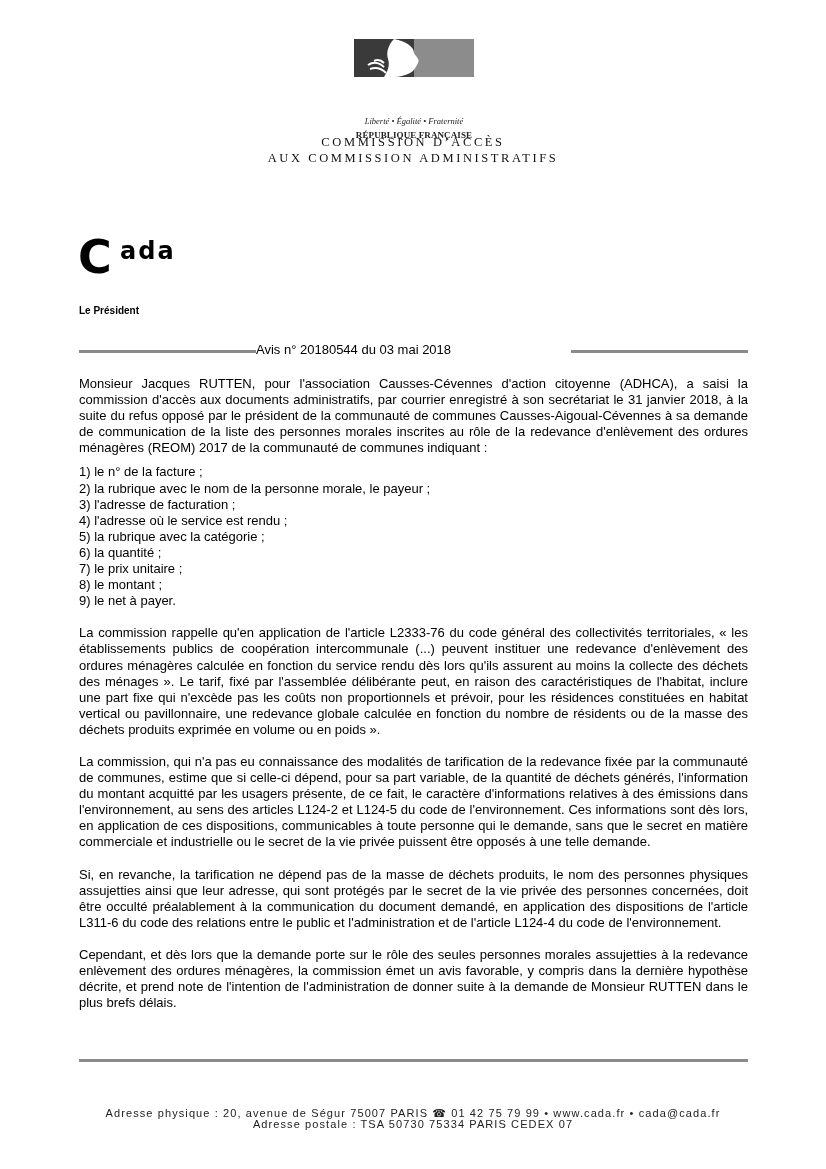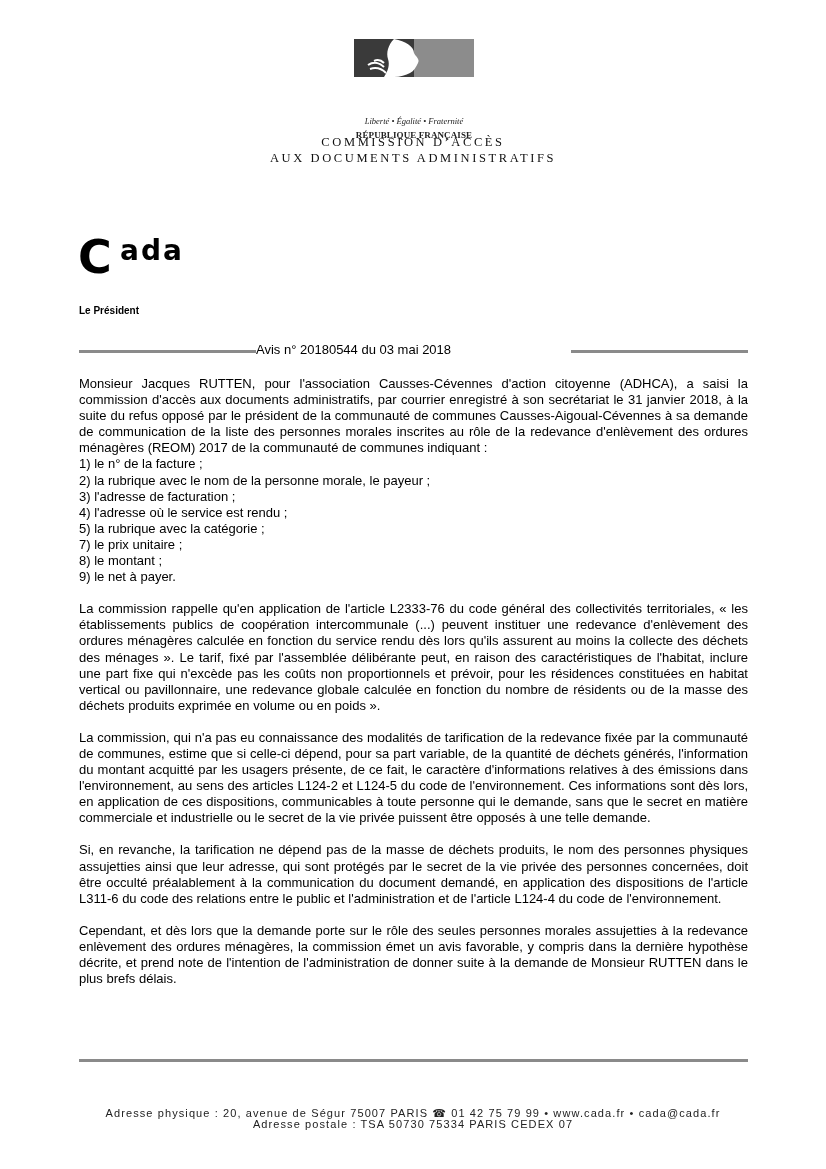--- a/index.html
+++ b/index.html
@@ -13,33 +13,33 @@
   .logo-rf { position: absolute; left: 0; top: 55px; width: 120px; text-align: center;
              font-family: "Liberation Serif", serif; font-size: 9px; font-weight: bold; color: #222; letter-spacing: 0.1px; margin-top: 36px; }
 
   .commission { position: absolute; left: 0; top: 134px; width: 826px; text-align: center;
                 font-family: "Liberation Serif", serif; font-size: 12.5px; letter-spacing: 2.6px; line-height: 16px; color: #111; }
 
   .cada-logo { position: absolute; left: 78px; top: 232px; height: 50px; }
   .cada-C { position: absolute; left: 0; top: 0; font-family: "DejaVu Sans", sans-serif; font-weight: bold;
             font-size: 46px; line-height: 50px; }
   .cada-ada { position: absolute; left: 42px; top: 2px; font-family: "DejaVu Sans", sans-serif; font-weight: bold;
-              font-size: 28px; letter-spacing: 2px; line-height: 34px; }
+              font-size: 24px; letter-spacing: 2px; line-height: 34px; }
 
   .president { position: absolute; left: 79px; top: 305px; font-size: 10px; font-weight: bold; }
 
   .avis-line-left { position: absolute; left: 79px; top: 350px; width: 177px; height: 3px; background: #8a8a8a; }
   .avis-line-right { position: absolute; left: 571px; top: 350px; width: 177px; height: 3px; background: #8a8a8a; }
   .avis-title { position: absolute; left: 256px; width: 315px; top: 342px; text-align: left; font-size: 13px; }
 
   .body-text { position: absolute; left: 79px; width: 669px; top: 376px; font-size: 13px; line-height: 16.1px;
                text-align: justify; }
   .body-text p { margin: 0 0 16px 0; }
   .intro { margin: 0 !important; }
-  .req-list { list-style: none; margin: 0 0 16px 0; padding: 0; }
+  .req-list { list-style: none; margin: 8px 0 16px 0; padding: 0; }
   .req-list li { margin: 0; }
 
   .bottom-rule { position: absolute; left: 79px; top: 1059px; width: 669px; height: 3px; background: #8a8a8a; }
 
   .footer { position: absolute; left: 0; top: 1108px; width: 826px; text-align: center; font-size: 11px;
             letter-spacing: 1.1px; line-height: 11px; color: #222; }
 </style>
 </head>
 <body>
 
@@ -49,21 +49,21 @@
     <rect x="60" y="0" width="60" height="38" fill="#8c8c8c"></rect>
     <path d="M40,0 C52,2 60,8 60,14 C62,18 66,20 64,24 C62,28 60,32 56,34 C52,36 46,38 40,38 L30,38 C34,32 36,26 34,20 C32,14 34,6 40,0 Z" fill="#ffffff"></path>
     <path d="M14,26 C20,22 26,24 30,28 M16,30 C22,28 28,30 32,34 M20,22 C24,20 28,22 30,24" stroke="#ffffff" stroke-width="2" fill="none"></path>
   </svg>
   <div class="logo-motto">Liberté • Égalité • Fraternité</div>
   <div class="logo-rf">RÉPUBLIQUE FRANÇAISE</div>
 </div>
 
 <div class="commission">
   <div>COMMISSION D’ACCÈS</div>
-  <div>AUX DOCUMENTS ADMINISTRATIFS</div>
+  <div>AUX COMMISSION ADMINISTRATIFS</div>
 </div>
 
 <div class="cada-logo">
   <span class="cada-C">C</span>
   <span class="cada-ada">ada</span>
 </div>
 
 <div class="president">Le Président</div>
 
 <div class="avis-line-left"></div>
@@ -71,20 +71,21 @@
 <div class="avis-line-right"></div>
 
 <div class="body-text">
   <p class="intro">Monsieur Jacques RUTTEN, pour l'association Causses-Cévennes d'action citoyenne (ADHCA), a saisi la commission d'accès aux documents administratifs, par courrier enregistré à son secrétariat le 31 janvier 2018, à la suite du refus opposé par le président de la communauté de communes Causses-Aigoual-Cévennes à sa demande de communication de la liste des personnes morales inscrites au rôle de la redevance d'enlèvement des ordures ménagères (REOM) 2017 de la communauté de communes indiquant :</p>
   <ul class="req-list">
     <li>1) le n° de la facture ;</li>
     <li>2) la rubrique avec le nom de la personne morale, le payeur ;</li>
     <li>3) l'adresse de facturation ;</li>
     <li>4) l'adresse où le service est rendu ;</li>
     <li>5) la rubrique avec la catégorie ;</li>
+    <li>6) la quantité ;</li>
     <li>7) le prix unitaire ;</li>
     <li>8) le montant ;</li>
     <li>9) le net à payer.</li>
   </ul>
   <p>La commission rappelle qu'en application de l'article L2333-76 du code général des collectivités territoriales, « les établissements publics de coopération intercommunale (...) peuvent instituer une redevance d'enlèvement des ordures ménagères calculée en fonction du service rendu dès lors qu'ils assurent au moins la collecte des déchets des ménages ». Le tarif, fixé par l'assemblée délibérante peut, en raison des caractéristiques de l'habitat, inclure une part fixe qui n'excède pas les coûts non proportionnels et prévoir, pour les résidences constituées en habitat vertical ou pavillonnaire, une redevance globale calculée en fonction du nombre de résidents ou de la masse des déchets produits exprimée en volume ou en poids ».</p>
   <p>La commission, qui n'a pas eu connaissance des modalités de tarification de la redevance fixée par la communauté de communes, estime que si celle-ci dépend, pour sa part variable, de la quantité de déchets générés, l'information du montant acquitté par les usagers présente, de ce fait, le caractère d'informations relatives à des émissions dans l'environnement, au sens des articles L124-2 et L124-5 du code de l'environnement. Ces informations sont dès lors, en application de ces dispositions, communicables à toute personne qui le demande, sans que le secret en matière commerciale et industrielle ou le secret de la vie privée puissent être opposés à une telle demande.</p>
   <p>Si, en revanche, la tarification ne dépend pas de la masse de déchets produits, le nom des personnes physiques assujetties ainsi que leur adresse, qui sont protégés par le secret de la vie privée des personnes concernées, doit être occulté préalablement à la communication du document demandé, en application des dispositions de l'article L311-6 du code des relations entre le public et l'administration et de l'article L124-4 du code de l'environnement.</p>
   <p>Cependant, et dès lors que la demande porte sur le rôle des seules personnes morales assujetties à la redevance enlèvement des ordures ménagères, la commission émet un avis favorable, y compris dans la dernière hypothèse décrite, et prend note de l'intention de l'administration de donner suite à la demande de Monsieur RUTTEN dans le plus brefs délais.</p>
 </div>
 

